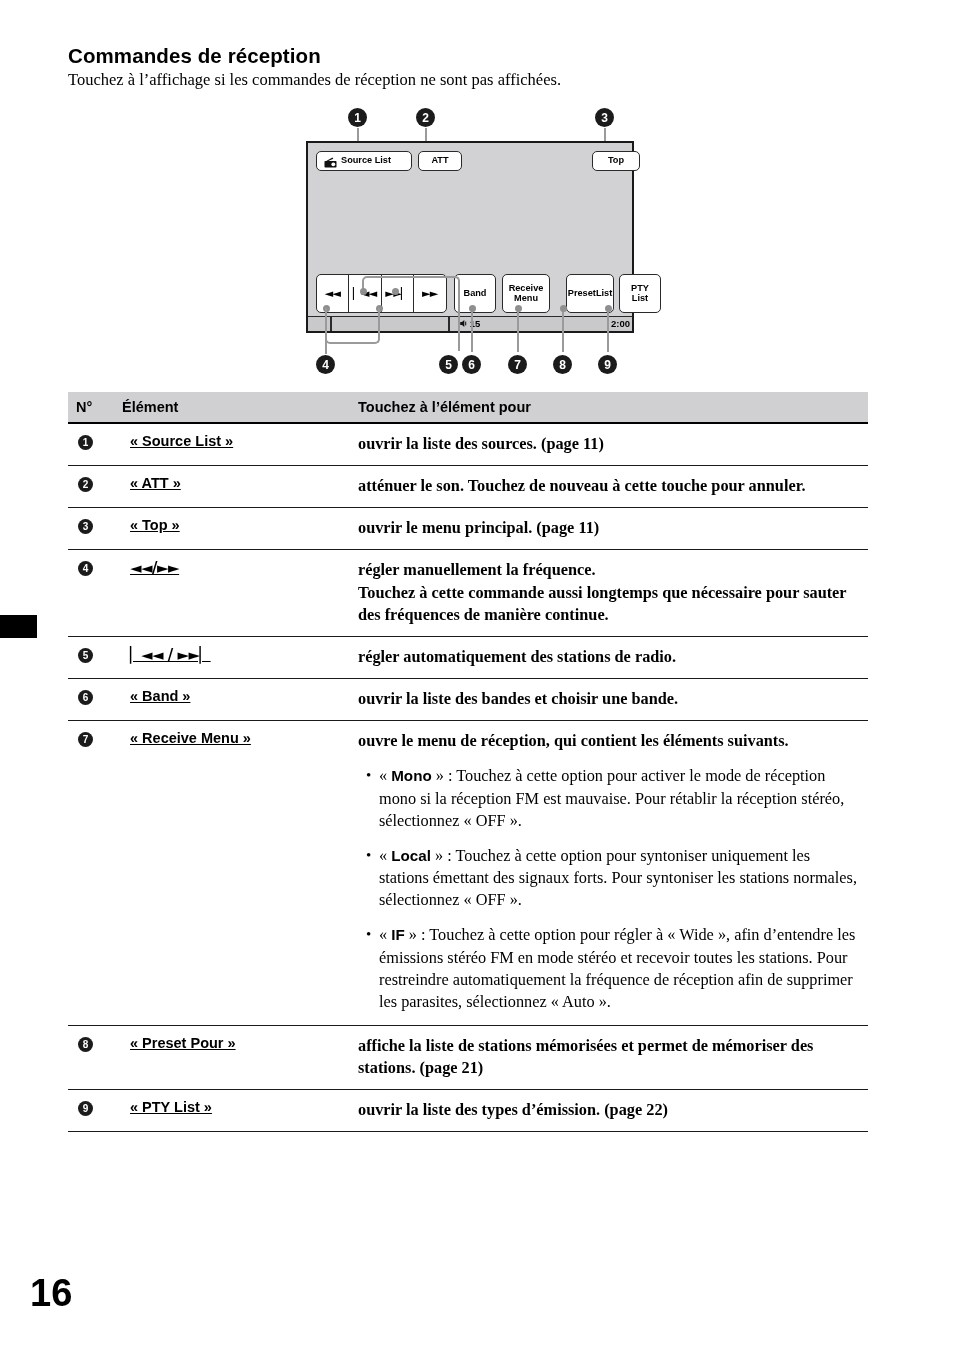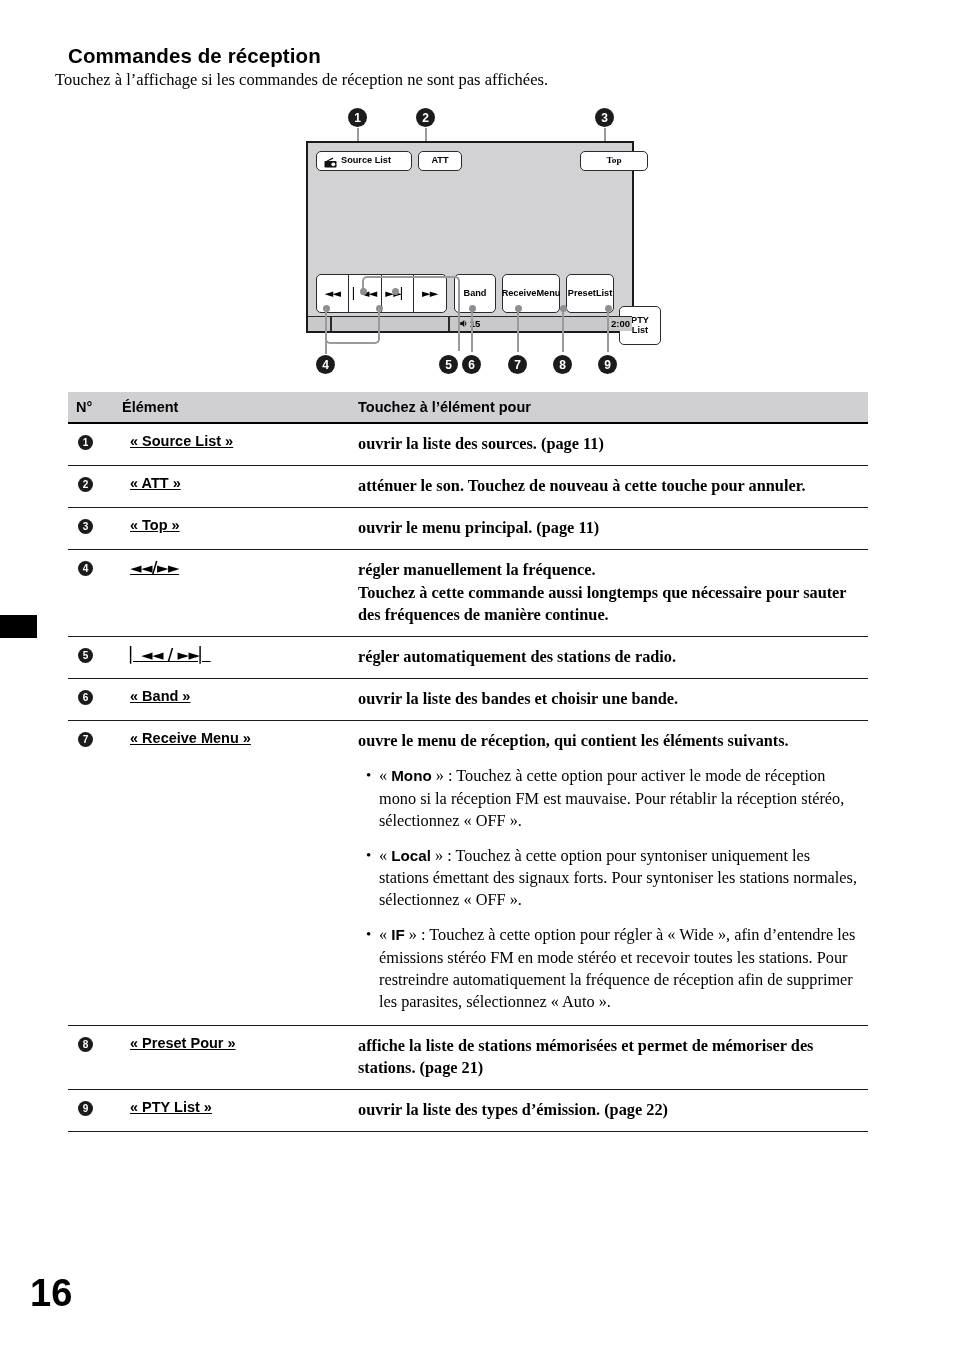--- a/index.html
+++ b/index.html
@@ -17,21 +17,21 @@
 
   
   .heading {
     position: absolute; left: 68px; top: 44px;
     font-family: "Liberation Sans", sans-serif;
     font-weight: bold;
     font-size: 20.5px;
     letter-spacing: 0.1px;
   }
   .subheading {
-    position: absolute; left: 55px; top: 70px;
+    position: absolute; left: 68px; top: 70px;
     font-family: "Liberation Serif", serif;
     font-size: 16.5px;
   }
 
   
   .edge-tab {
     position: absolute; left: 0px; top: 615px;
     width: 37px; height: 23px; background: #000;
   }
 
@@ -63,21 +63,21 @@
     color: #000;
     display: flex;
     align-items: center;
     justify-content: center;
     text-align: center;
     line-height: 1.08;
   }
 
   #btn-source-list { left: 8px; top: 8px; width: 96px; height: 20px; justify-content: flex-start; padding-left: 24px; }
   #btn-att        { left: 110px; top: 8px; width: 44px; height: 20px; }
-  #btn-top        { left: 272px; top: 8px; width: 68px; height: 20px; font-family: Liberation Serif, serif; }
+  #btn-top        { left: 284px; top: 8px; width: 48px; height: 20px; }
 
   .radio-icon {
     position: absolute; left: 7px; top: 4.5px;
     width: 13px; height: 11px;
   }
 
   
   .transport {
     position: absolute; left: 8px; top: 131px;
     width: 131px; height: 39px;
@@ -90,23 +90,23 @@
     flex: 1 1 25%;
     display: flex; align-items: center; justify-content: center;
     font-size: 11px;
     letter-spacing: -0.5px;
     border-right: 1.4px solid #2a2a2a;
     font-family: "DejaVu Sans", sans-serif;
   }
   .transport .tbtn:last-child { border-right: none; }
 
   #btn-band         { left: 146px; top: 131px; width: 42px; height: 39px; }
-  #btn-receive-menu { left: 194px; top: 131px; width: 58px; height: 39px; }
+  #btn-receive-menu { left: 194px; top: 131px; width: 48px; height: 39px; flex-direction: column; }
   #btn-preset-list  { left: 258px; top: 131px; width: 48px; height: 39px; flex-direction: row; }
-  #btn-pty-list     { left: 311px; top: 131px; width: 42px; height: 39px; flex-direction: column; margin-top: 32px; }
+  #btn-pty-list     { left: 311px; top: 131px; width: 42px; height: 39px; flex-direction: column; }
 
   .statusbar {
     position: absolute; left: 0px; bottom: 0px;
     width: 100%; height: 15px;
     background: #c9c9cb;
     border-top: 1.6px solid #2a2a2a;
     font-family: "Liberation Sans", sans-serif;
     font-weight: bold;
     font-size: 9.5px;
   }

